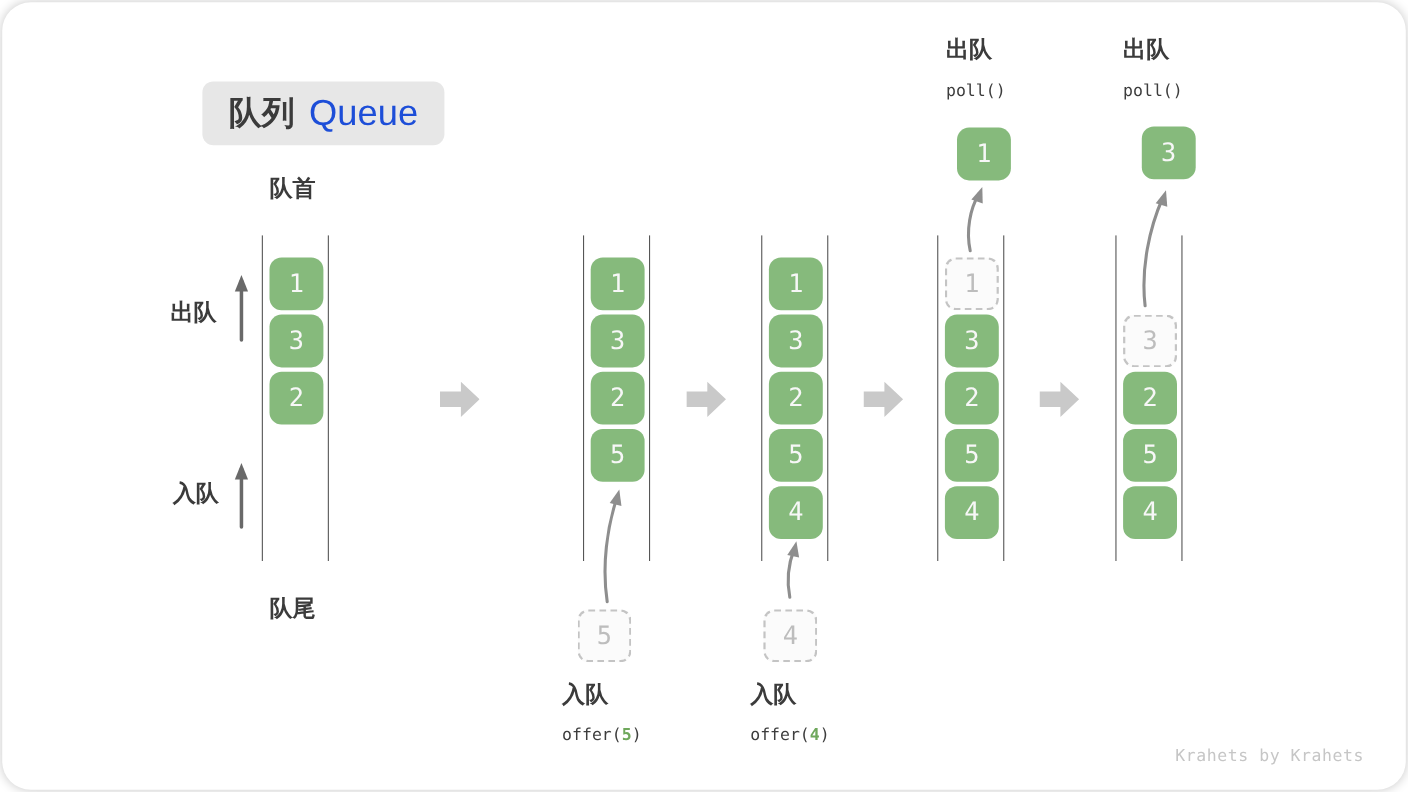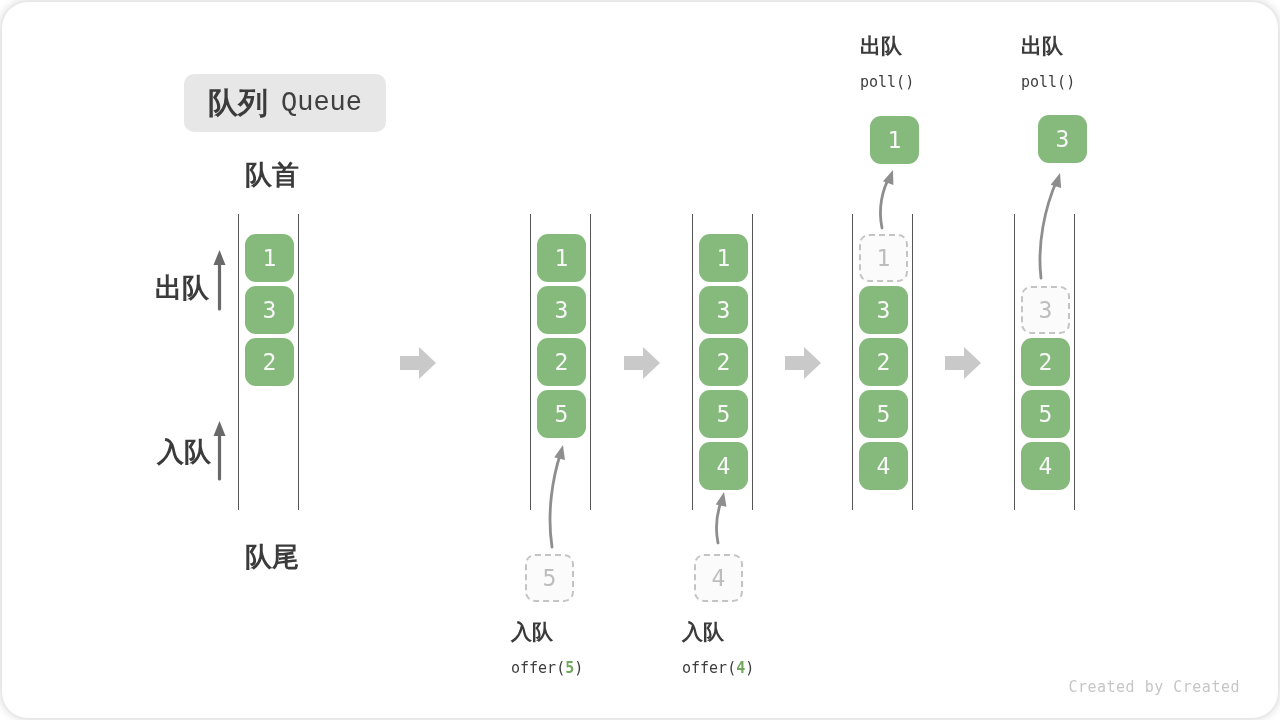--- a/index.html
+++ b/index.html
@@ -12,24 +12,24 @@
     box-shadow: 0 0 10px rgba(0,0,0,0.22);
   }
 
   
   .badge {
     position: absolute; left: 182px; top: 44px; height: 58px;
     background: #e7e7e7; border-radius: 10px;
     display: flex; align-items: center; padding: 0 24px; gap: 13px; margin-top: 28px;
   }
   .badge .zh { font-size: 30px; font-weight: bold; color: #3b3b3b; }
-  .badge .en { font-size: 27px; font-family: Liberation Mono, monospace; color: #404040; }
+  .badge .en { font-size: 33px; font-family: Liberation Sans, sans-serif; color: #1d4ed8; }
 
   
-  .zh-label { position: absolute; font-size: 27px; font-weight: bold; color: #3b3b3b; white-space: nowrap; }
+  .zh-label { position: absolute; font-size: 21px; font-weight: bold; color: #3b3b3b; white-space: nowrap; }
 
   
   .channel {
     position: absolute; top: 212px; width: 61px; height: 296px;
     border-left: 1.5px solid #565656; border-right: 1.5px solid #565656;
   }
   .cell {
     position: absolute; left: 6px; width: 49px; height: 48px;
     border-radius: 11px; background: #86ba7c;
     display: flex; align-items: center; justify-content: center;
@@ -179,15 +179,15 @@
       <path d="M880,226 C876,207 880,188 888,174" stroke="#8e8e8e" stroke-width="2.8" stroke-linecap="round" fill="none"></path>
       <polygon points="0,0 -5.5,14 5.5,14" transform="translate(891,168) rotate(20)" fill="#8e8e8e"></polygon>
     </g>
 
     <g>
       <path d="M1039,276 C1035,242 1043,205 1055,178" stroke="#8e8e8e" stroke-width="2.8" stroke-linecap="round" fill="none"></path>
       <polygon points="0,0 -5.5,14 5.5,14" transform="translate(1058,171) rotate(17)" fill="#8e8e8e"></polygon>
     </g>
   </svg>
 
-  <div class="watermark">Created by Created</div>
+  <div class="watermark">Krahets by Krahets</div>
 
 </div>
 
 </body></html>

